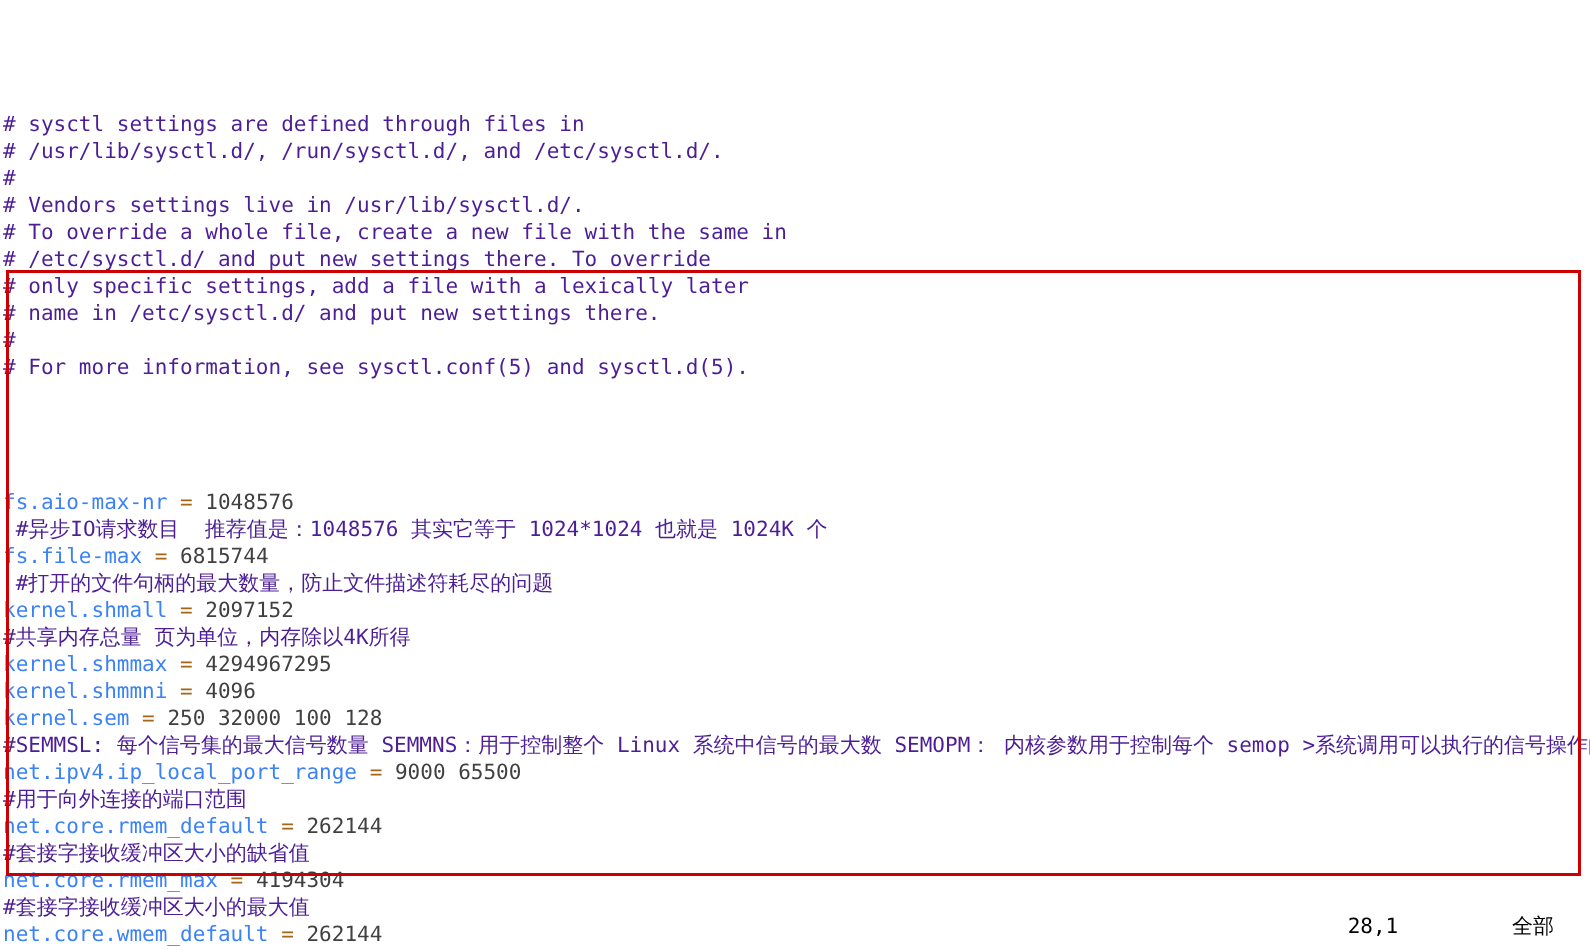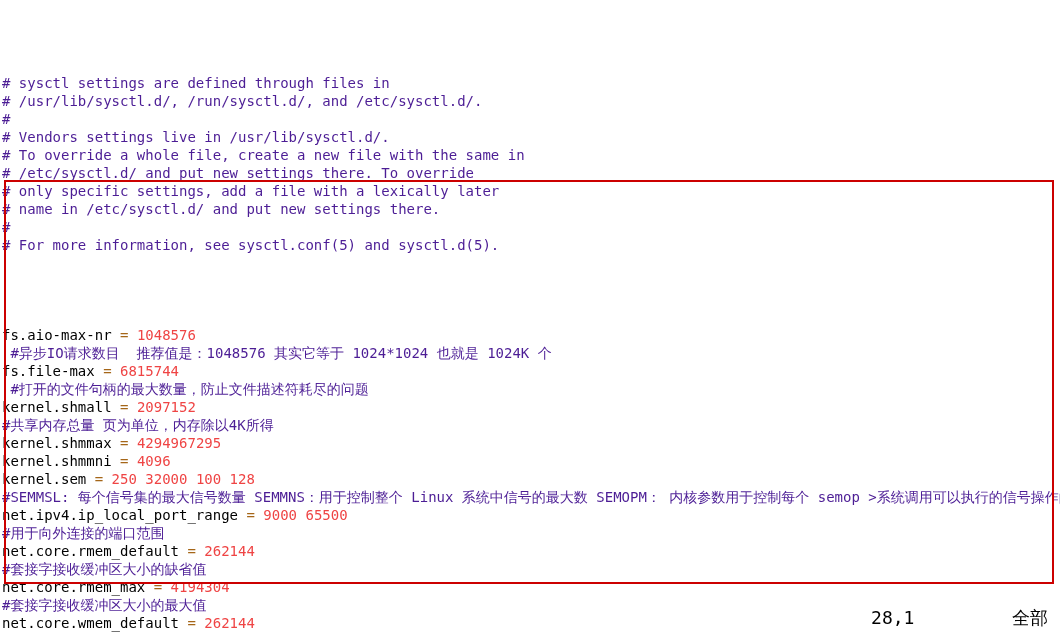--- a/index.html
+++ b/index.html
@@ -12,38 +12,38 @@
     font-size: 14px;
     line-height: 18px;
     overflow: hidden;
   }
   .editor {
     position: relative;
     padding: 2px 0 0 0;
     white-space: pre;
   }
   .comment { color: #4c1d95; }
-  .key     { color: #000000; }
+  .key     { color: #3b82f6; }
   .op      { color: #a56618; }
-  .val-num { color: #ef4444; }
+  .val-num { color: #404040; }
   .highlight-box {
     position: absolute;
     left: 4px;
     right: 6px;
     top: 180px;
     height: 400px;
     border: 2px solid #cc0000;
     pointer-events: none;
   }
   .status {
     position: absolute;
-    right: 12px;
+    right: 24px;
     bottom: 6px;
     font-family: "Consolas", monospace;
-    font-size: 18px;
+    font-size: 14px;
     white-space: pre;
   }
   .line { padding: 0 2px; }
 </style>
 </head>
 <body>
 
 <div class="editor">
 
   

